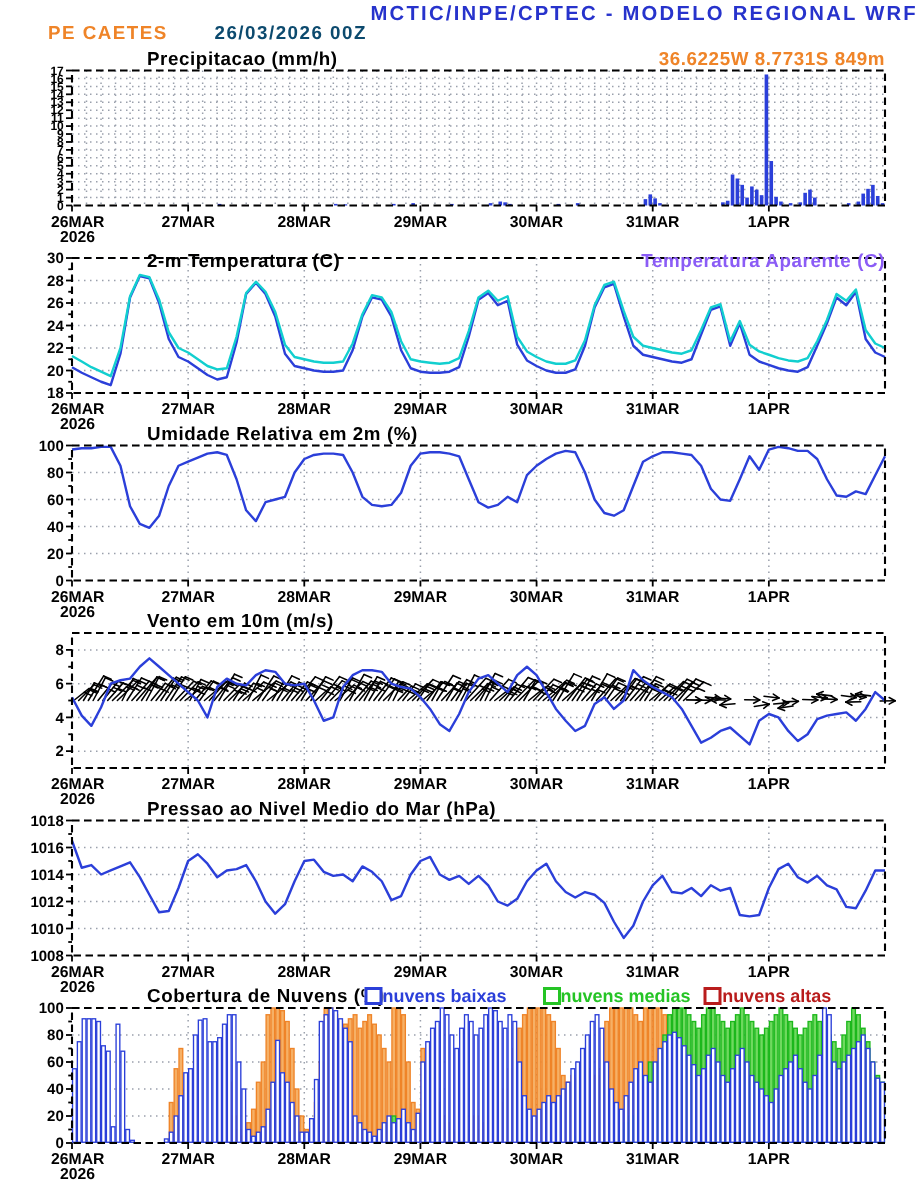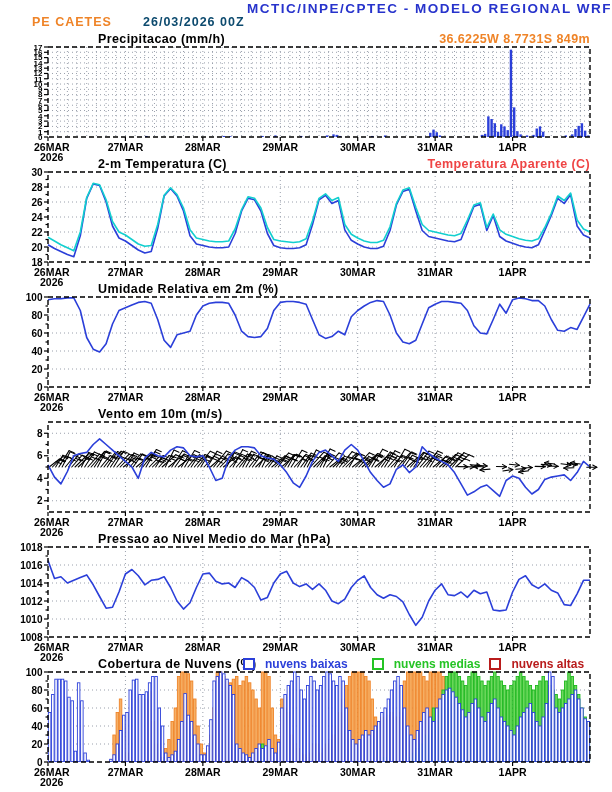--- a/index.html
+++ b/index.html
@@ -5,23 +5,23 @@
   html,body{margin:0;padding:0;background:#fff;}
   body{width:612px;height:792px;position:relative;overflow:hidden;
        font-family:"Liberation Sans","DejaVu Sans",sans-serif;}
   #plot-svg{position:absolute;left:0;top:0;}
   .ovl{position:absolute;font-weight:bold;white-space:nowrap;}
   .hdr1{left:0;right:0;top:1px;text-align:right;font-size:13.5px;letter-spacing:1.5px;}
   .hdr-station{left:32px;top:15px;font-size:12.5px;letter-spacing:1px;}
   .hdr-run{left:143px;top:15px;font-size:12.5px;letter-spacing:1px;}
   .ctitle{font-size:12.5px;letter-spacing:.4px;color:#000;left:58px;padding-left:40px;}
   .rlabel{font-size:12.5px;letter-spacing:.4px;right:22px;text-align:left;}
-  .t0{top:32px}.t1{top:157px}.t2{top:282px}.t3{top:407px}.t4{top:532px}.t5{top:657px}
+  .t0{top:32px}.t1{top:167px}.t2{top:282px}.t3{top:407px}.t4{top:532px}.t5{top:657px}
   .legend{left:243px;top:657px;display:flex;gap:9px;font-size:12px;}
-  .legend .item{display:flex;align-items:center;gap:10px;text-align:center;}
+  .legend .item{display:flex;align-items:center;gap:0;text-align:center;}
   .sq{width:8px;height:8px;border:2px solid currentColor;background:#fff;display:inline-block;}
 </style>
 </head>
 <body>
 
 <svg id="plot-svg" width="612" height="792">
     <g>
       <g stroke="#9aa0ac" stroke-width="1" stroke-dasharray="1 3">
         <line x1="48" x2="590" y1="131.7058823529412" y2="131.7058823529412"></line>
         <line x1="48" x2="590" y1="126.41176470588235" y2="126.41176470588235"></line>
@@ -1256,21 +1256,21 @@
   </svg>
 
 <div class="ovl hdr1" style="color: rgb(39, 51, 204);">MCTIC/INPE/CPTEC - MODELO REGIONAL WRF</div>
 <div class="ovl hdr-station" style="color: rgb(239, 132, 40);">PE CAETES</div>
 <div class="ovl hdr-run" style="color: #0c4a6e;">26/03/2026 00Z</div>
 
 <div class="ovl ctitle t0">Precipitacao (mm/h)</div>
 <div class="ovl rlabel t0" style="color: rgb(239, 132, 40);">36.6225W 8.7731S 849m</div>
 
 <div class="ovl ctitle t1">2-m Temperatura (C)</div>
-<div class="ovl rlabel t1" style="color: #ef4444;">Temperatura Aparente (C)</div>
+<div class="ovl rlabel t1" style="color: #8b5cf6;">Temperatura Aparente (C)</div>
 
 <div class="ovl ctitle t2">Umidade Relativa em 2m (%)</div>
 <div class="ovl ctitle t3">Vento em 10m (m/s)</div>
 <div class="ovl ctitle t4">Pressao ao Nivel Medio do Mar (hPa)</div>
 <div class="ovl ctitle t5">Cobertura de Nuvens (%)</div>
 
 <div class="ovl legend">
   <span class="item" style="color: rgb(43, 63, 217);">
     <span class="sq"></span>
     <span>nuvens baixas</span>

